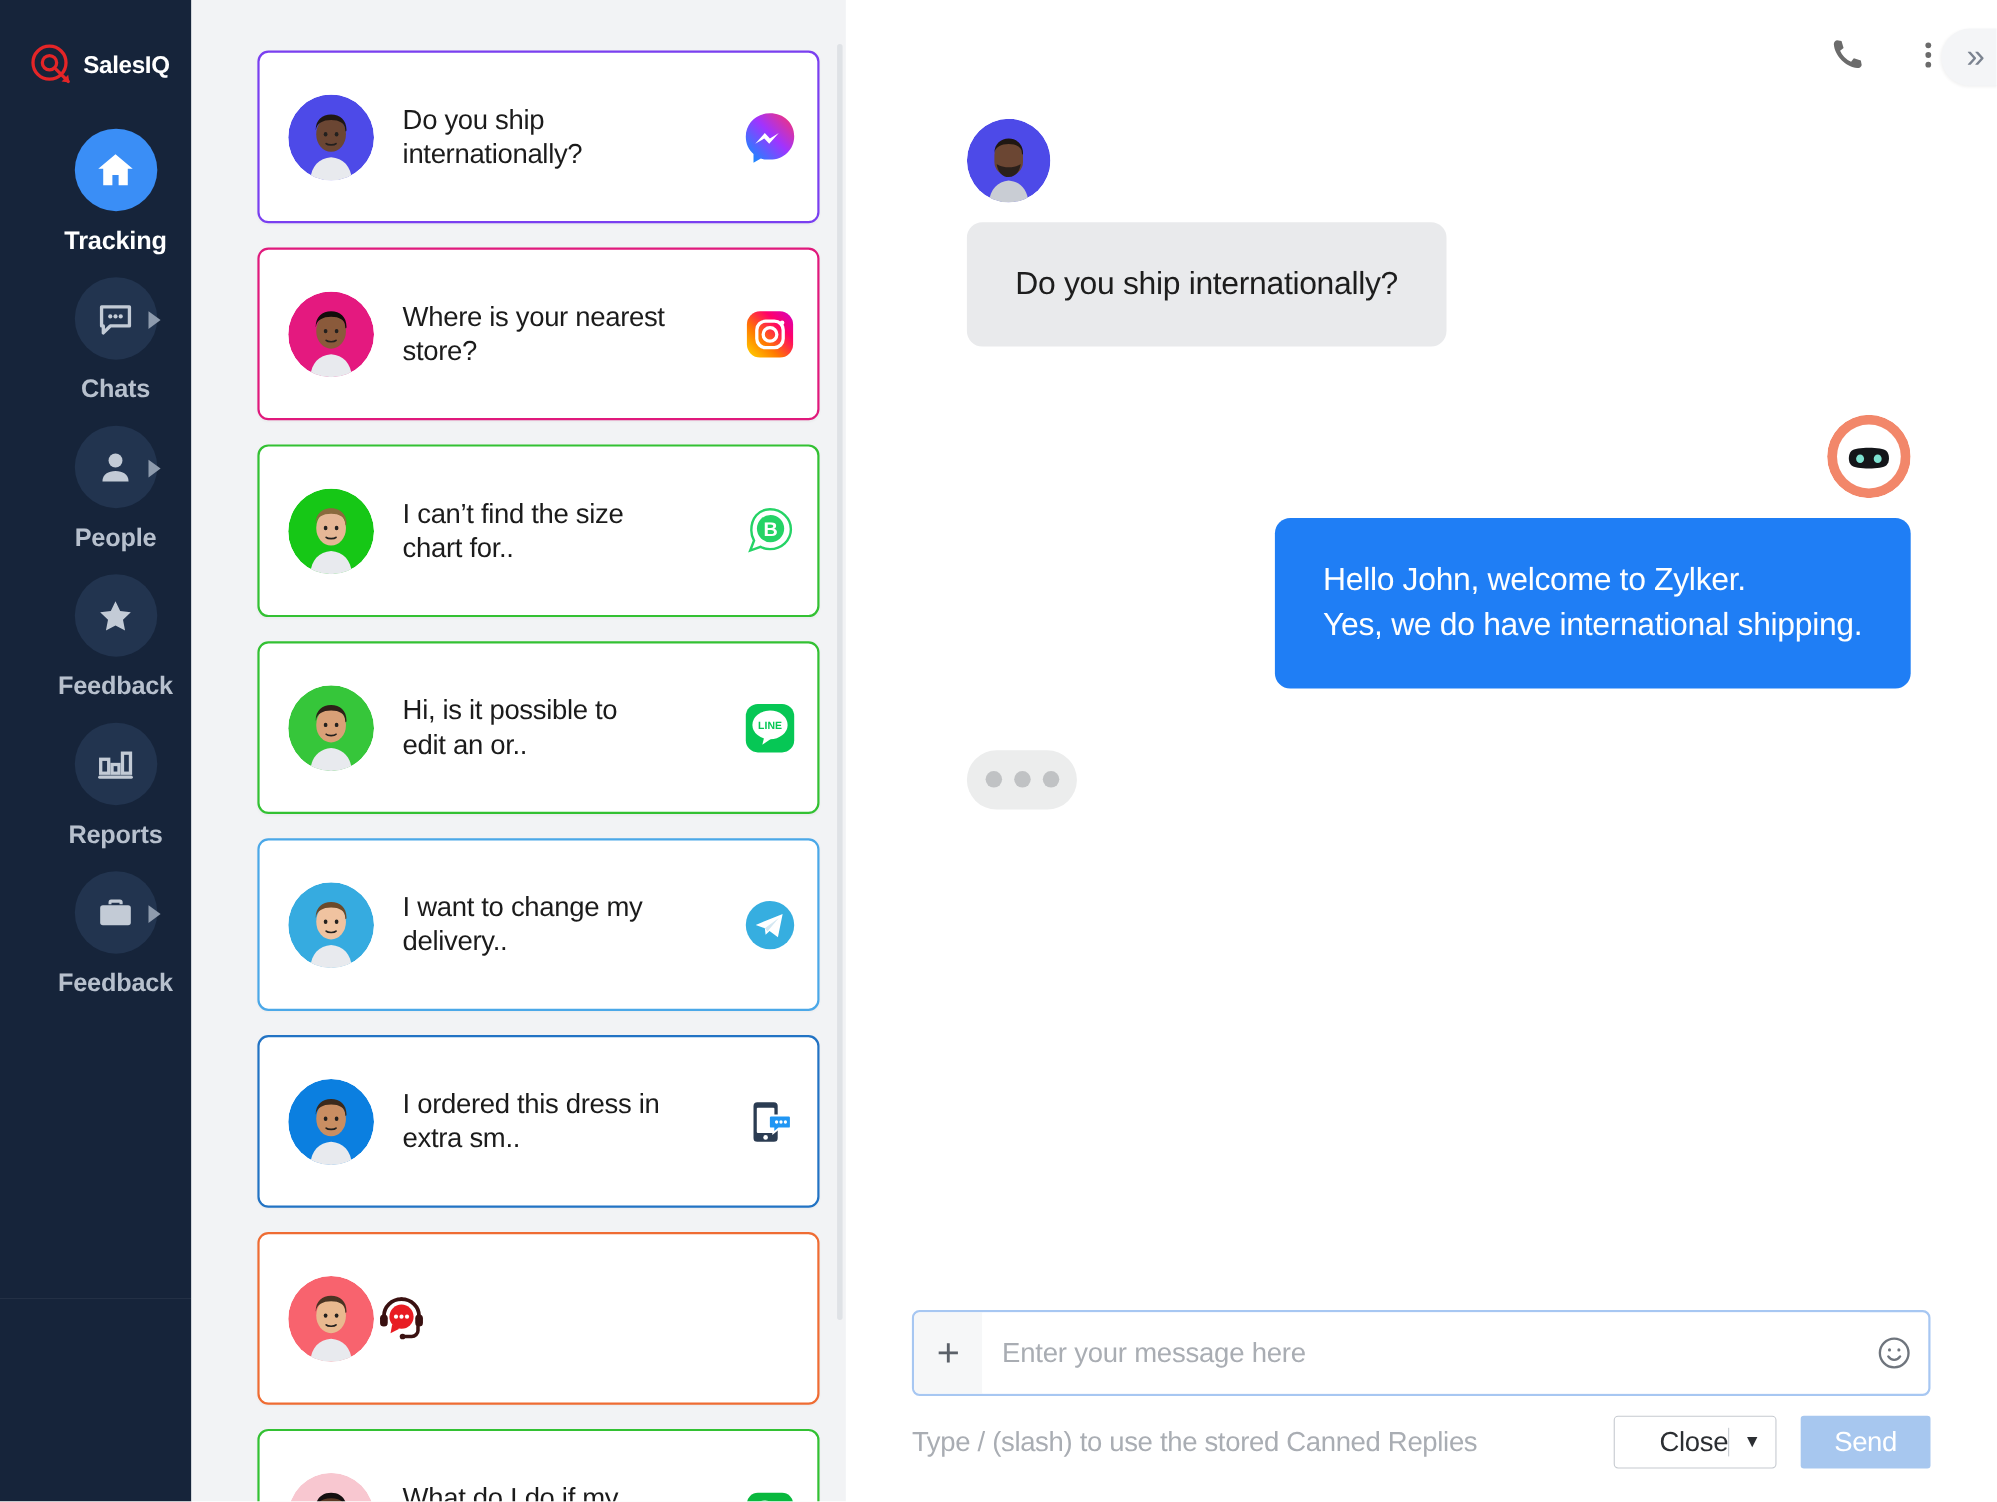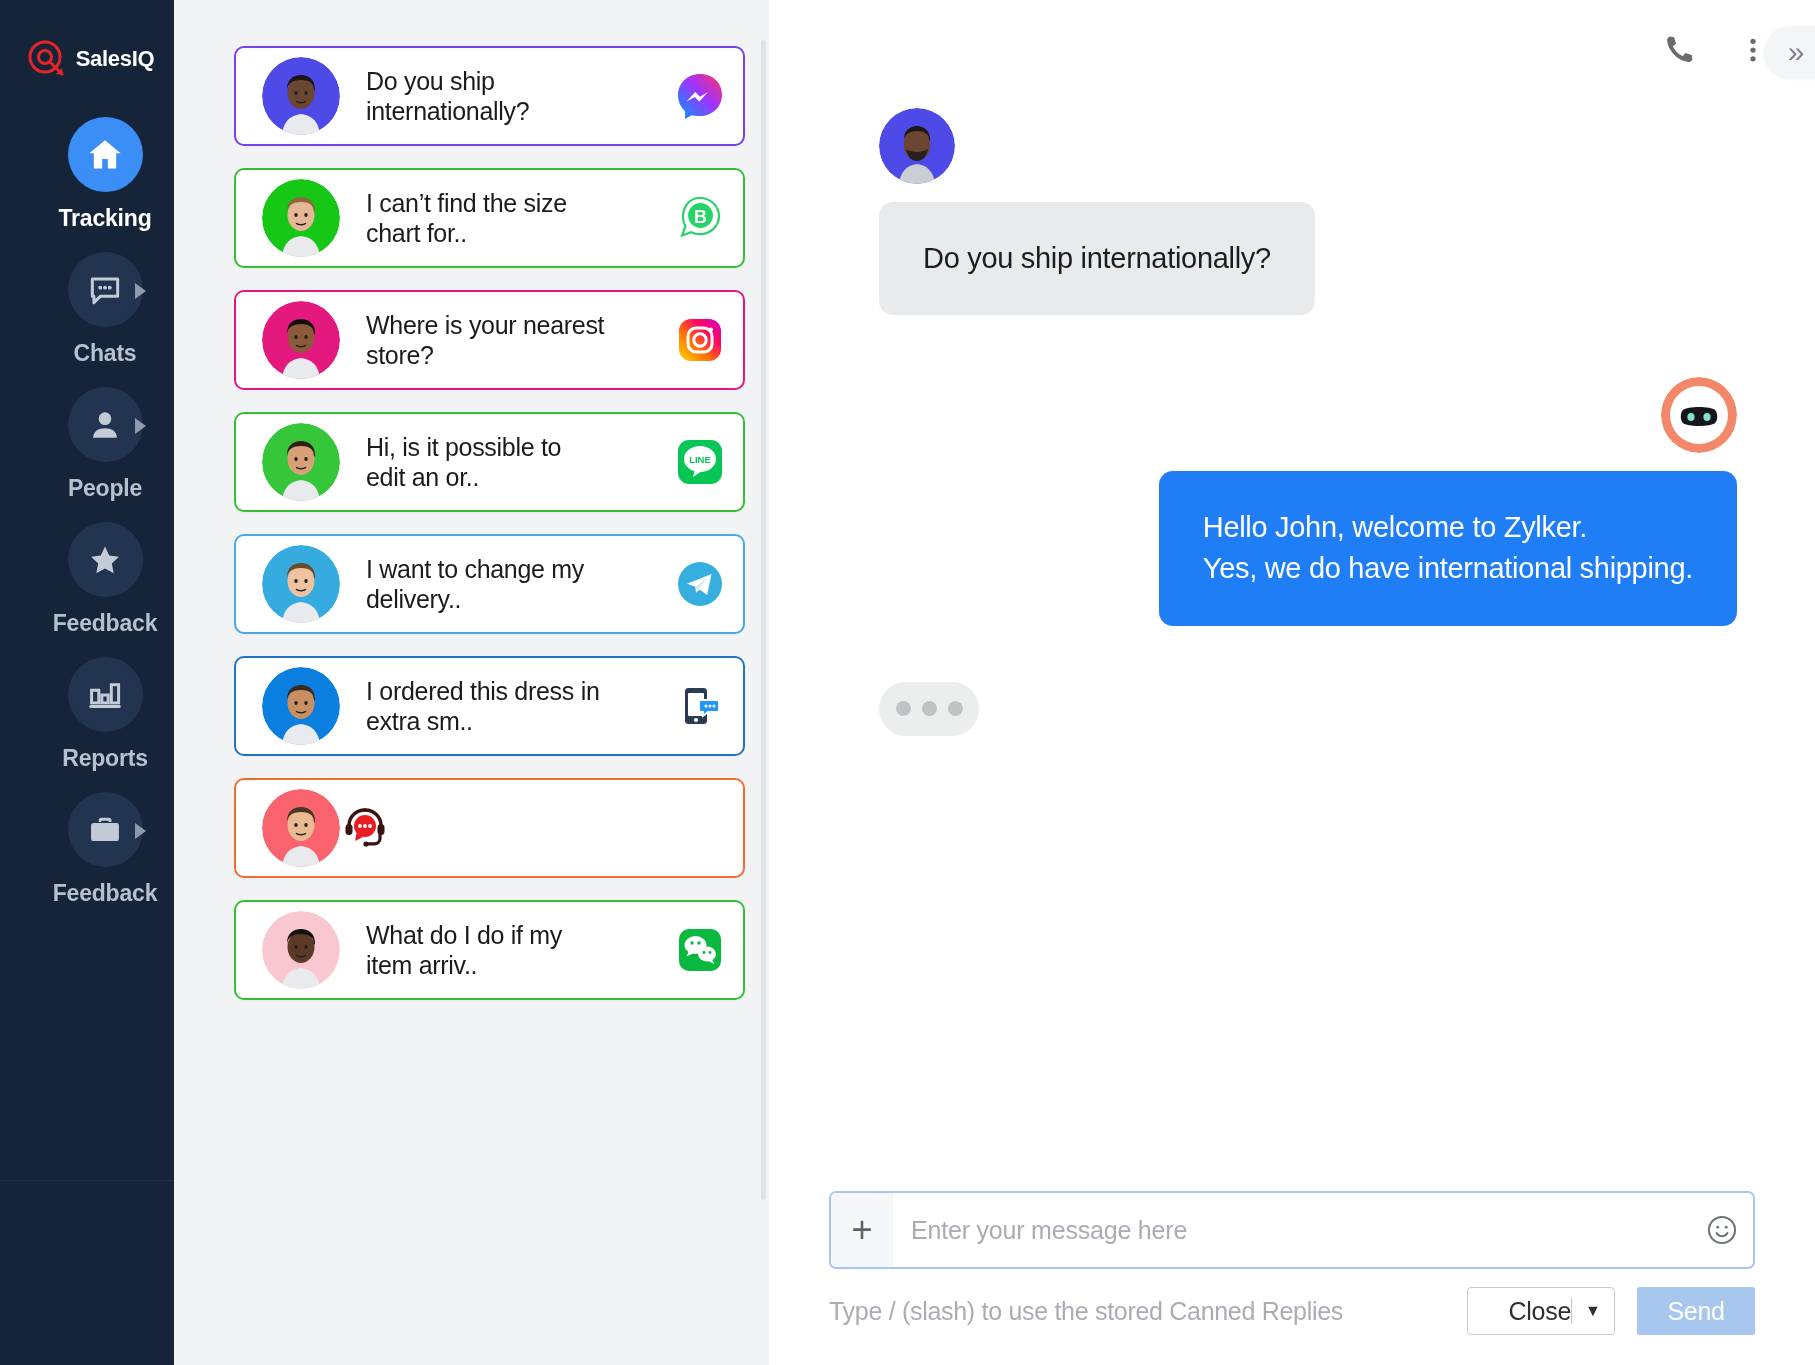--- a/index.html
+++ b/index.html
@@ -69,21 +69,21 @@
     overflow: hidden;
   }
   .chatlist {
     padding: 46px 24px 30px 60px;
     display: flex; flex-direction: column; gap: 22px;
   }
   .chat-card {
     background: #ffffff;
     border: 2px solid #cfd4da;
     border-radius: 10px;
-    height: 100px;
+    height: 157px;
     display: flex; align-items: center;
     padding: 0 18px 0 26px;
     position: relative;
     cursor: pointer;
     box-shadow: 0 1px 2px rgba(0,0,0,0.03);
   }
   .chat-avatar {
     width: 78px; height: 78px; border-radius: 50%;
     flex: 0 0 78px; overflow: hidden; position: relative;
   }
@@ -333,42 +333,20 @@
       <stop offset="0" stop-color="#0099ff"></stop>
                   <stop offset="0.55" stop-color="#a033ff"></stop>
       <stop offset="1" stop-color="#ff3366"></stop>
                 </linearGradient>
               </defs>
       <path d="M25 3C12.6 3 3 12.1 3 24.3c0 6.4 2.6 11.9 7 15.7v7.9l6.7-3.7c1.8.5 3.7.8 5.7.9h2.6C37.4 45.1 47 36 47 23.8 47 11.6 37.4 3 25 3z" fill="url(#mg)"></path>
       <path d="M11.6 30.6 20.3 21l4.6 4.8L33 21l-8.7 9.6-4.5-4.7z" fill="#fff"></path>
             </svg>
           </div>
         </div>
-        <div class="chat-card" style="border-color: rgb(51, 193, 51);">
-          <div class="chat-avatar">
-            <svg viewBox="0 0 78 78">
-              <circle cx="39" cy="39" r="39" fill="#16c716"></circle>
-     <path d="M20 78c1-13 8-20 19-21 11 1 18 8 19 21z" fill="#e8eaee"></path>
-     <ellipse cx="39" cy="36" rx="13.5" ry="16" fill="#e6b796"></ellipse>
-     <path d="M25 32c0-9 6-14 14-14s14 5 14 14c0 2-1.2 2-1.2 0 0-6-5.2-9-12.8-9s-12.8 3-13.8 9z" fill="#8a6a3d"></path>
-     <ellipse cx="34" cy="36" rx="1.7" ry="2" fill="#23201e"></ellipse>
-     <ellipse cx="44" cy="36" rx="1.7" ry="2" fill="#23201e"></ellipse>
-     <path d="M34.5 44.5c1.6 1.6 7.4 1.6 9 0" stroke="#23201e" stroke-width="1.5" fill="none" stroke-linecap="round"></path>
-            </svg>
-          </div>
-          <div class="chat-text" style="white-space: pre-line;">I can’t find the size
-chart for..</div>
-          <div class="chat-channel">
-            <svg width="50" height="50" viewBox="0 0 50 50">
-              <path d="M25 5c10.5 0 19 8.1 19 18.1 0 10-8.5 18.1-19 18.1-3.1 0-6-.7-8.6-2L7 42.5l3.5-9.1c-1.6-2.7-2.5-5.9-2.5-9.3C8 13.1 14.5 5 25 5z" fill="none" stroke="#25d366" stroke-width="2.2"></path>
-      <circle cx="25.5" cy="22.5" r="12.4" fill="#25d366"></circle>
-      <text x="25.5" y="29.5" font-family="Liberation Sans, sans-serif" font-size="18" font-weight="700" fill="#fff" text-anchor="middle">B</text>
-            </svg>
-          </div>
-        </div>
         <div class="chat-card" style="border-color: rgb(224, 25, 124);">
           <div class="chat-avatar">
             <svg viewBox="0 0 78 78">
               <circle cx="39" cy="39" r="39" fill="#e4197f"></circle>
      <path d="M20 78c1-13 8-20 19-21 11 1 18 8 19 21z" fill="#e8eaee"></path>
      <ellipse cx="39" cy="36" rx="13.5" ry="16" fill="#8a5a3b"></ellipse>
      <path d="M25 32c0-9 6-14 14-14s14 5 14 14c0 2-1.2 2-1.2 0 0-6-5.2-9-12.8-9s-12.8 3-13.8 9z" fill="#120d0a"></path>
      <ellipse cx="34" cy="36" rx="1.7" ry="2" fill="#23201e"></ellipse>
      <ellipse cx="44" cy="36" rx="1.7" ry="2" fill="#23201e"></ellipse>
      <path d="M34.5 44.5c1.6 1.6 7.4 1.6 9 0" stroke="#23201e" stroke-width="1.5" fill="none" stroke-linecap="round"></path>
@@ -389,20 +367,42 @@
       <rect x="4" y="4" width="42" height="42" rx="12" fill="url(#ig)"></rect>
       <rect x="13" y="13" width="24" height="24" rx="8" fill="none" stroke="#fff" stroke-width="3"></rect>
       <circle cx="25" cy="25" r="6.2" fill="none" stroke="#fff" stroke-width="3"></circle>
       <circle cx="36" cy="14.5" r="2.1" fill="#fff"></circle>
             </svg>
           </div>
         </div>
         <div class="chat-card" style="border-color: rgb(51, 193, 51);">
           <div class="chat-avatar">
             <svg viewBox="0 0 78 78">
+              <circle cx="39" cy="39" r="39" fill="#16c716"></circle>
+     <path d="M20 78c1-13 8-20 19-21 11 1 18 8 19 21z" fill="#e8eaee"></path>
+     <ellipse cx="39" cy="36" rx="13.5" ry="16" fill="#e6b796"></ellipse>
+     <path d="M25 32c0-9 6-14 14-14s14 5 14 14c0 2-1.2 2-1.2 0 0-6-5.2-9-12.8-9s-12.8 3-13.8 9z" fill="#8a6a3d"></path>
+     <ellipse cx="34" cy="36" rx="1.7" ry="2" fill="#23201e"></ellipse>
+     <ellipse cx="44" cy="36" rx="1.7" ry="2" fill="#23201e"></ellipse>
+     <path d="M34.5 44.5c1.6 1.6 7.4 1.6 9 0" stroke="#23201e" stroke-width="1.5" fill="none" stroke-linecap="round"></path>
+            </svg>
+          </div>
+          <div class="chat-text" style="white-space: pre-line;">I can’t find the size
+chart for..</div>
+          <div class="chat-channel">
+            <svg width="50" height="50" viewBox="0 0 50 50">
+              <path d="M25 5c10.5 0 19 8.1 19 18.1 0 10-8.5 18.1-19 18.1-3.1 0-6-.7-8.6-2L7 42.5l3.5-9.1c-1.6-2.7-2.5-5.9-2.5-9.3C8 13.1 14.5 5 25 5z" fill="none" stroke="#25d366" stroke-width="2.2"></path>
+      <circle cx="25.5" cy="22.5" r="12.4" fill="#25d366"></circle>
+      <text x="25.5" y="29.5" font-family="Liberation Sans, sans-serif" font-size="18" font-weight="700" fill="#fff" text-anchor="middle">B</text>
+            </svg>
+          </div>
+        </div>
+        <div class="chat-card" style="border-color: rgb(51, 193, 51);">
+          <div class="chat-avatar">
+            <svg viewBox="0 0 78 78">
               <circle cx="39" cy="39" r="39" fill="#36c63a"></circle>
      <path d="M20 78c1-13 8-20 19-21 11 1 18 8 19 21z" fill="#e8eaee"></path>
      <ellipse cx="39" cy="36" rx="13.5" ry="16" fill="#d9a077"></ellipse>
      <path d="M25 32c0-9 6-14 14-14s14 5 14 14c0 2-1.2 2-1.2 0 0-6-5.2-9-12.8-9s-12.8 3-13.8 9z" fill="#2e2018"></path>
      <ellipse cx="34" cy="36" rx="1.7" ry="2" fill="#23201e"></ellipse>
      <ellipse cx="44" cy="36" rx="1.7" ry="2" fill="#23201e"></ellipse>
      <path d="M34.5 44.5c1.6 1.6 7.4 1.6 9 0" stroke="#23201e" stroke-width="1.5" fill="none" stroke-linecap="round"></path>
             </svg>
           </div>
           <div class="chat-text" style="white-space: pre-line;">Hi, is it possible to

